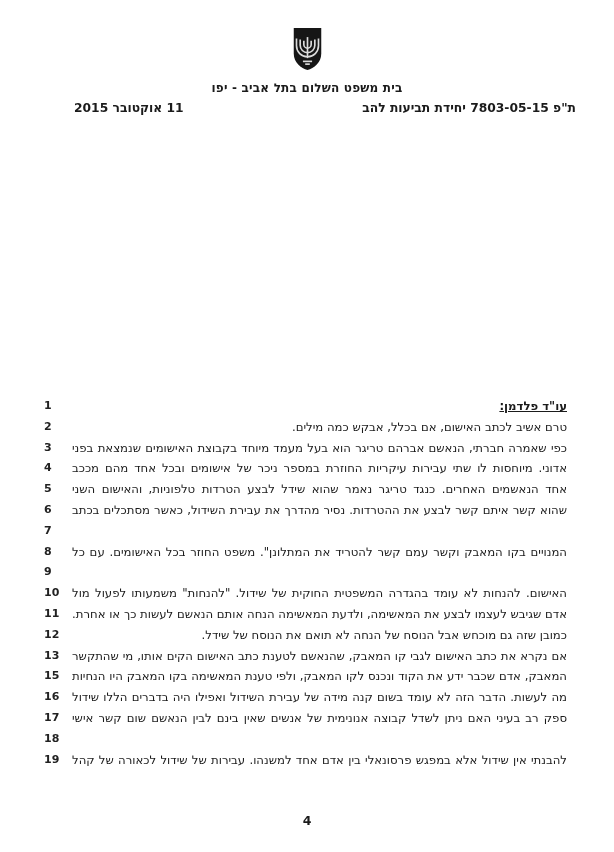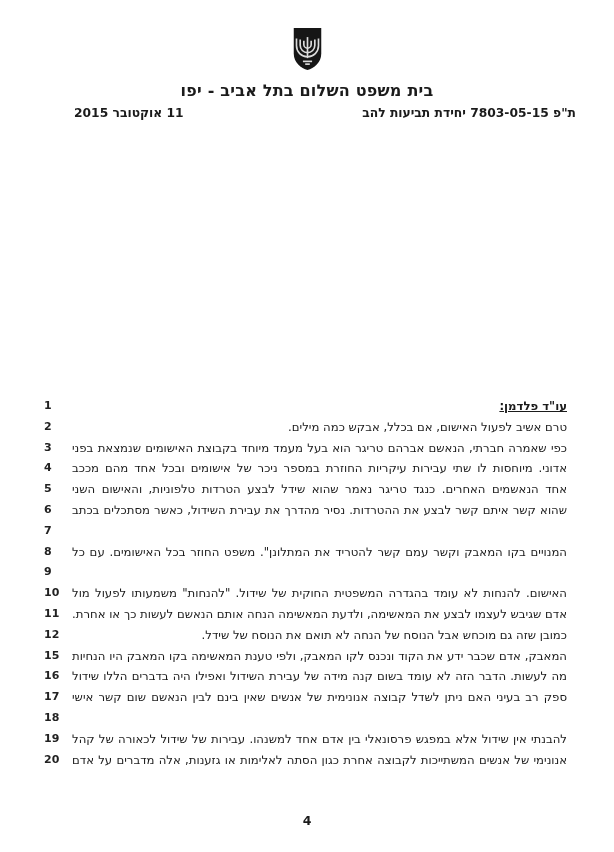--- a/index.html
+++ b/index.html
@@ -4,21 +4,21 @@
 <style>
   html,body { margin:0; padding:0; background:#9a9a9a; }
   .page {
     width:614px; height:852px; background:#ffffff; position:relative;
     margin:0 auto; overflow:hidden; color:#1b1b1b;
     font-family:"DejaVu Sans", sans-serif;
   }
   .header { text-align:center; padding-top:26px; }
   .emblem { display:inline-block; line-height:0; }
   .court-name {
-    font-weight:bold; font-size:16px; margin-top:5px; direction:rtl;
+    font-weight:bold; font-size:12px; margin-top:5px; direction:rtl;
     letter-spacing:0.2px;
   }
   .case-row {
     display:flex; justify-content:space-between; align-items:baseline;
     direction:rtl; padding:6px 38px 0 74px;
     font-weight:bold; font-size:12.3px;
   }
   .case-ref { direction:rtl; }
   .case-date { direction:rtl;text-align:right; }
   .body { position:absolute; top:396px; left:0; right:0; }
@@ -69,21 +69,21 @@
     </div>
   </div>
 
   <div class="body">
       <div class="line-row heading">
         <span class="line-num">1</span>
         <span class="line-text">עו"ד פלדמן:</span>
       </div>
       <div class="line-row align-right">
         <span class="line-num">2</span>
-        <span class="line-text">טרם אשיב לפעול האישום, אם בכלל, אבקש כמה מילים.</span>
+        <span class="line-text">טרם אשיב לכתב האישום, אם בכלל, אבקש כמה מילים.</span>
       </div>
       <div class="line-row">
         <span class="line-num">3</span>
         <span class="line-text">כפי שאמרה חברתי, הנאשם אברהם טריגר הוא בעל מעמד מיוחד בקבוצת האישומים שנמצאת בפני</span>
       </div>
       <div class="line-row">
         <span class="line-num">4</span>
         <span class="line-text">אדוני. מיוחסות לו שתי עבירות עיקריות החוזרת במספר ניכר של אישומים ובכל אחד מהם מככב</span>
       </div>
       <div class="line-row">
@@ -110,39 +110,39 @@
       </div>
       <div class="line-row">
         <span class="line-num">11</span>
         <span class="line-text">אדם שגיבש לעצמו לבצע את המאשימה, ולדעת המאשימה הנחה אותם הנאשם לעשות כך או אחרת.</span>
       </div>
       <div class="line-row align-right">
         <span class="line-num">12</span>
         <span class="line-text">כמובן שזה גם מוכחש אבל הנוסח של הנחה לא תואם את הנוסח של שידל.</span>
       </div>
       <div class="line-row">
+        <span class="line-num">13</span>
+        <span class="line-text">אם נקרא את כתב האישום לגבי קו המאבק, שהנאשם לטענת כתב האישום הקים אותו, מי שהתקשר</span>
+      </div>
+      <div class="line-row">
         <span class="line-num">15</span>
         <span class="line-text">המאבק, אדם שכבר ידע את הקוד ונכנס לקו המאבק, ולפי טענת המאשימה בקו המאבק היו הנחיות</span>
       </div>
       <div class="line-row">
         <span class="line-num">16</span>
         <span class="line-text">מה לעשות. הדבר הזה לא עומד בשום קנה מידה של עבירת השידול ואפילו היה בדברים הללו שידול</span>
       </div>
       <div class="line-row">
         <span class="line-num">17</span>
         <span class="line-text">ספק רב בעיני האם ניתן לשדל קבוצה אנונימית של אנשים שאין בינם לבין הנאשם שום קשר אישי</span>
       </div>
       <div class="line-row align-right">
         <span class="line-num">18</span>
       </div>
       <div class="line-row">
         <span class="line-num">19</span>
         <span class="line-text">להבנתי אין שידול אלא במפגש פרסונאלי בין אדם אחד למשנהו. עבירות של שידול לכאורה של קהל</span>
       </div>
-      <div class="line-row">
-        <span class="line-num">20</span>
-        <span class="line-text">אנונימי של אנשים המשתייכות לקבוצה אחרת כגון הסתה לאלימות או גזענות, אלה מדברים על אדם</span>
-      </div>
     </div>
 
   <div class="page-number">4</div>
 
 </div>
 
 </body></html>

